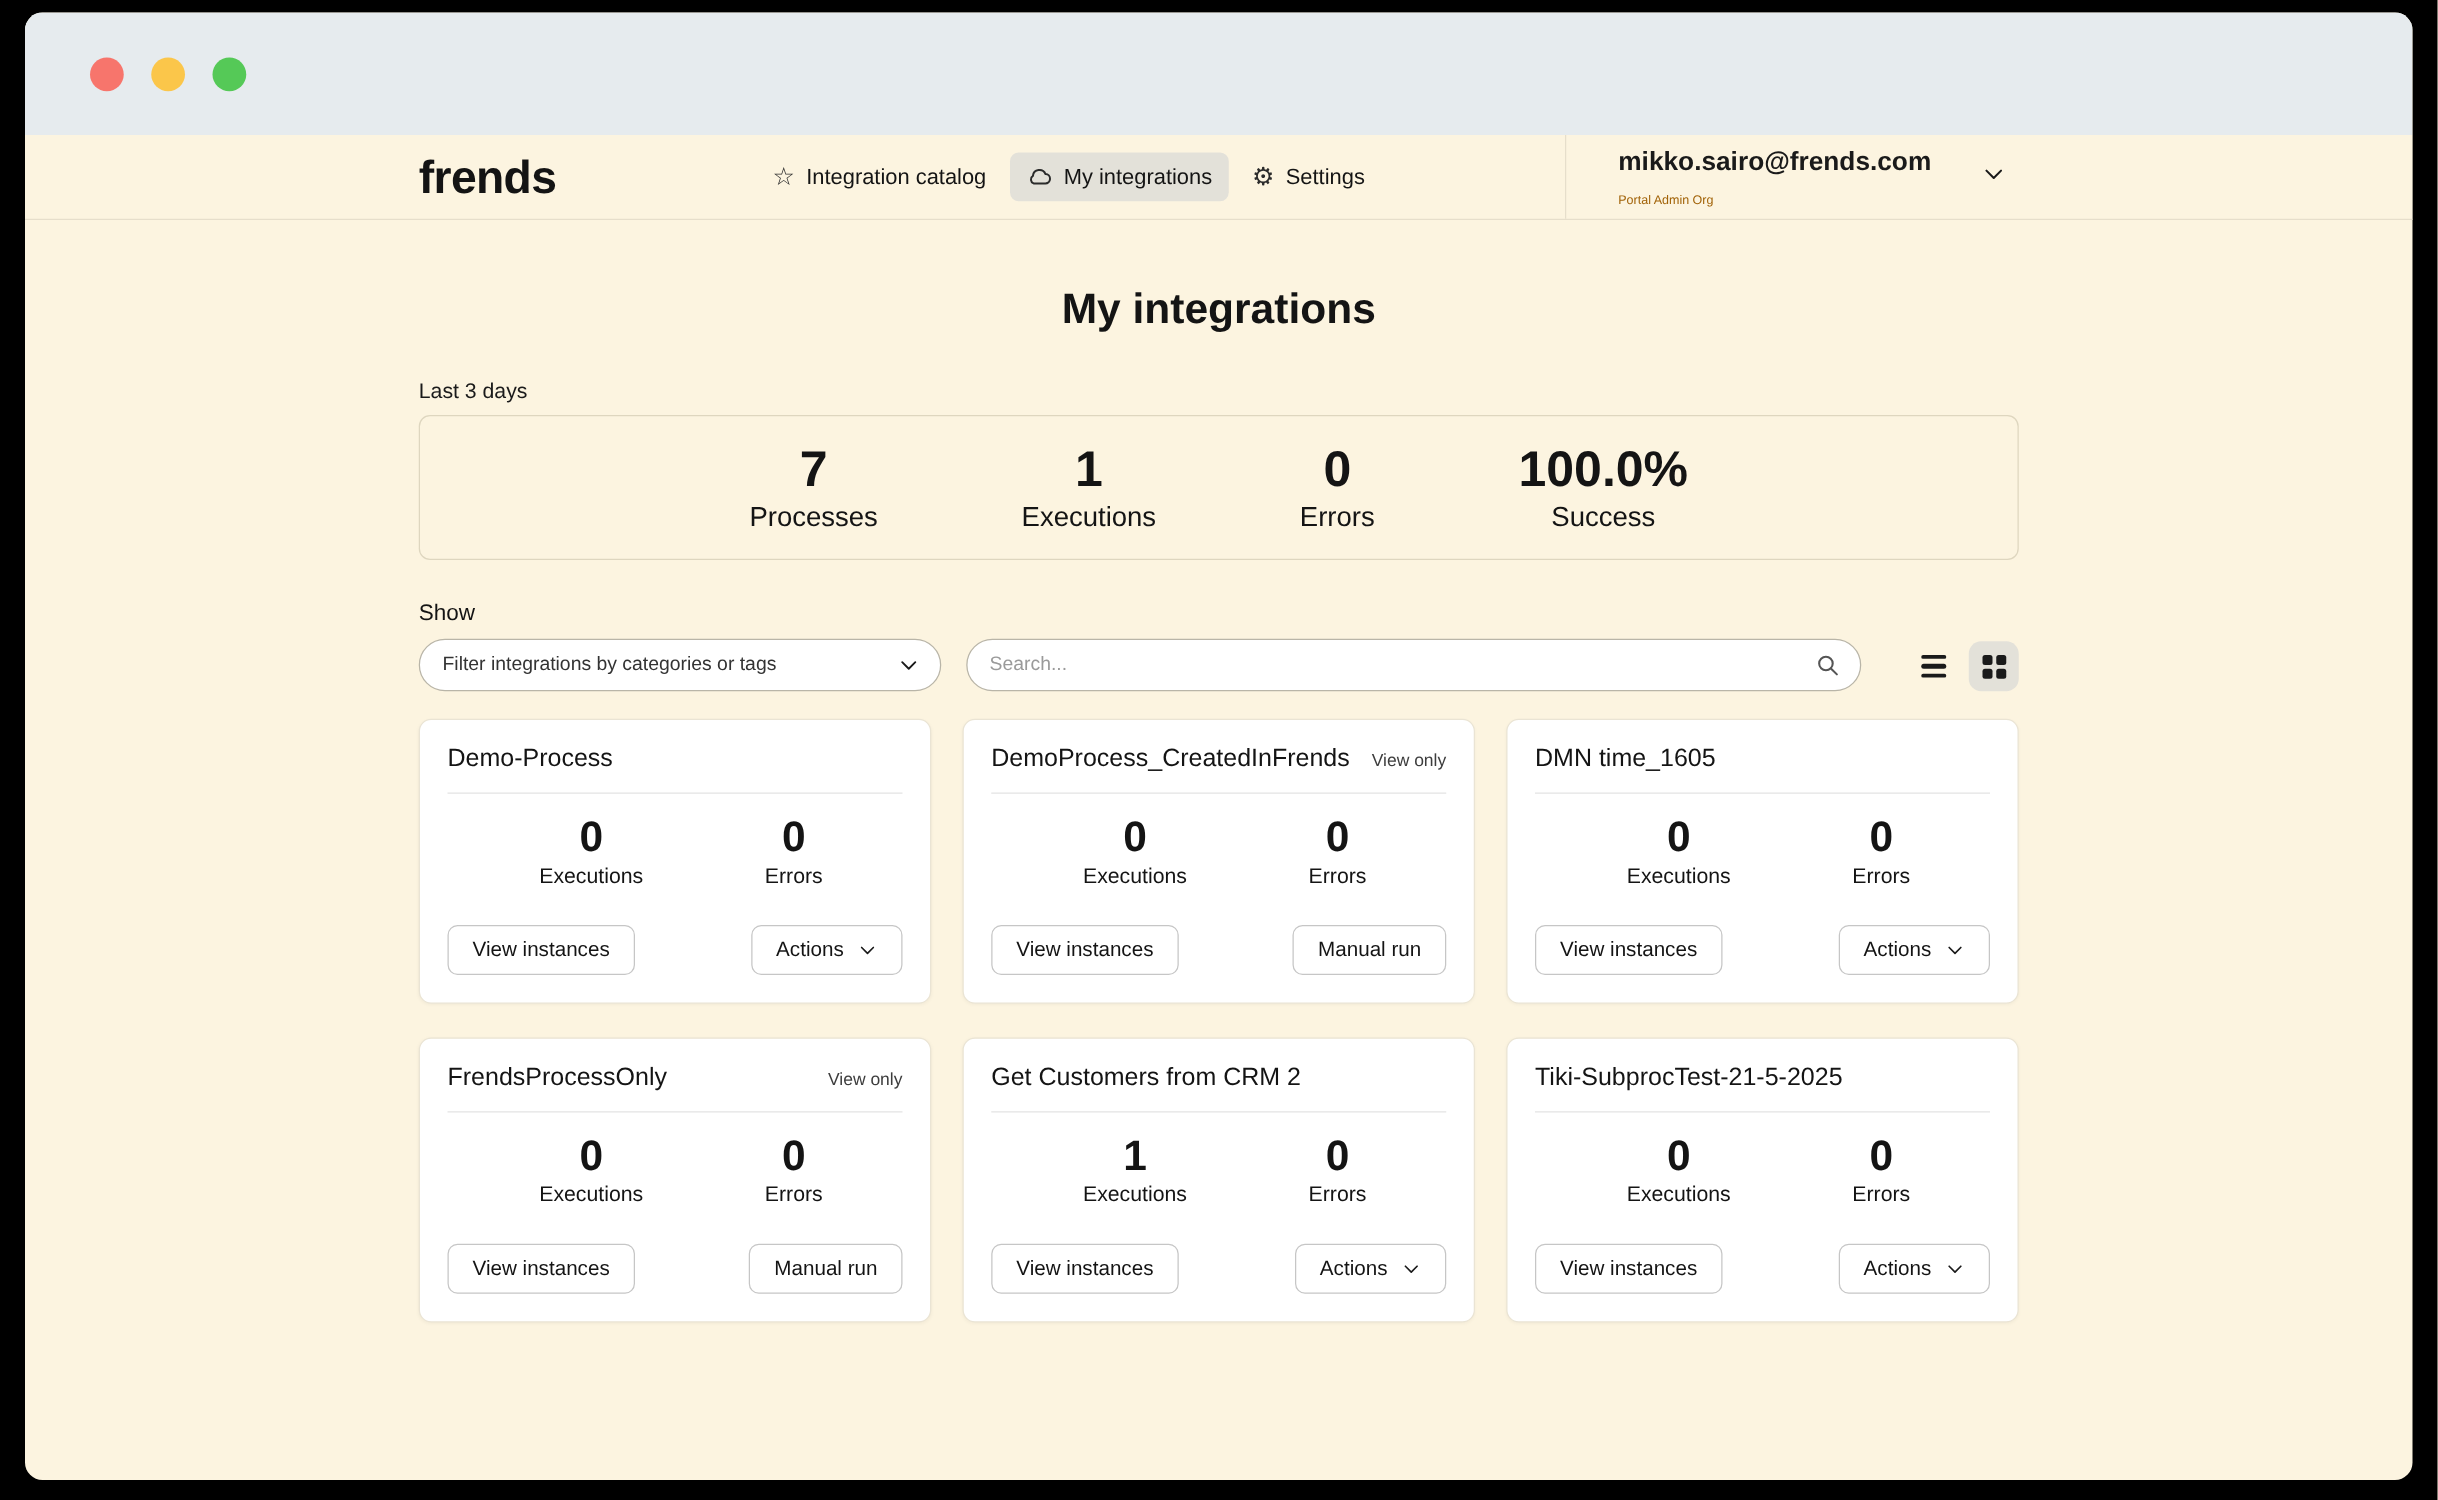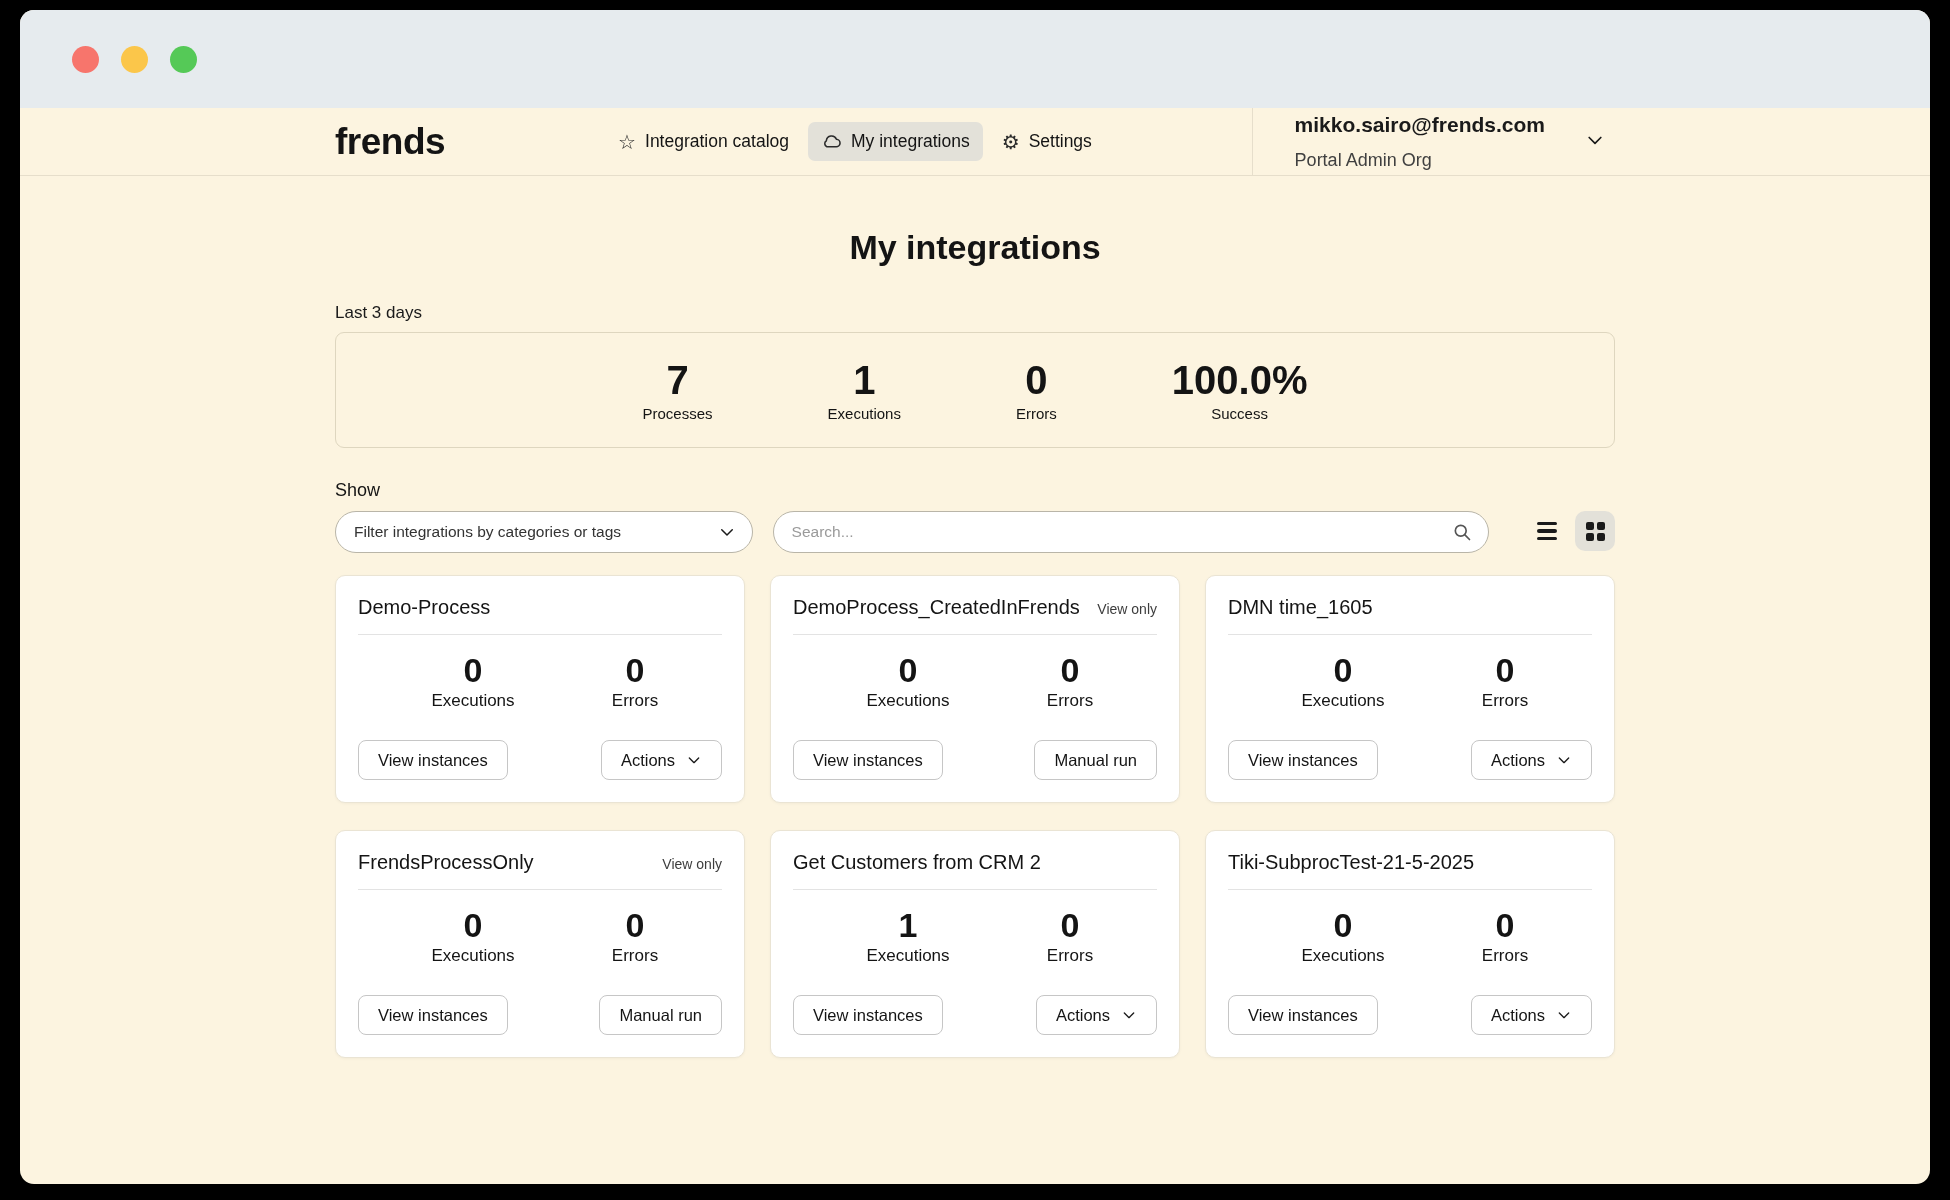--- a/index.html
+++ b/index.html
@@ -48,42 +48,42 @@
   .nav-ico { font-size:20px; line-height:1; display:inline-flex; color:#2b2b2b; }
   .nav-ico svg { width:21px; height:21px; }
 
   .user-section {
     margin-left:auto; height:100%;
     display:flex; align-items:center;
     border-left:1px solid #e6decb;
     padding-left:42px; padding-right:325px; gap:40px;
   }
   .user-email { font-size:21px; font-weight:600; color:#1a1a1a; }
-  .user-org   { font-size:18px; color:#404040; margin-top:13px; }
+  .user-org   { font-size:10px; color:#a16207; margin-top:13px; }
   .chev svg { width:20px; height:20px; }
 
   
   .main { width:1280px; margin:0 auto; }
   .page-title {
     margin-top:52px; text-align:center;
     font-size:34px; font-weight:600; color:#141414;
   }
   .period-label { margin-top:36px; font-size:17px; color:#1a1a1a; }
   .stats-card {
     margin-top:9px; height:116px;
     border:1px solid #ded6bf; border-radius:9px;
     display:flex; align-items:center; justify-content:center; gap:115px;
   }
   .stat { display:flex; flex-direction:column; align-items:center; }
   .stat-value { font-size:40px; font-weight:700; color:#141414; }
-  .stat-label { font-size:15px; color:#141414; margin-top:2px; }
+  .stat-label { font-size:22px; color:#141414; margin-top:2px; }
 
   .show-label { margin-top:32px; font-size:18px; color:#141414; }
 
-  .controls { margin-top:10px; display:flex; align-items:flex-start; }
+  .controls { margin-top:10px; display:flex; align-items:flex-end; }
   .filter-select {
     width:423px; height:42px; background:#fff;
     border:1px solid #b9b5a8; border-radius:21px;
     display:flex; align-items:center; justify-content:space-between;
     padding:0 16px 0 18px; cursor:pointer;
   }
   .filter-select span { font-size:15.5px; color:#333; }
   .filter-select svg { width:18px; height:18px; }
   .search-box {
     margin-left:20px; width:726px; height:42px; background:#fff;

